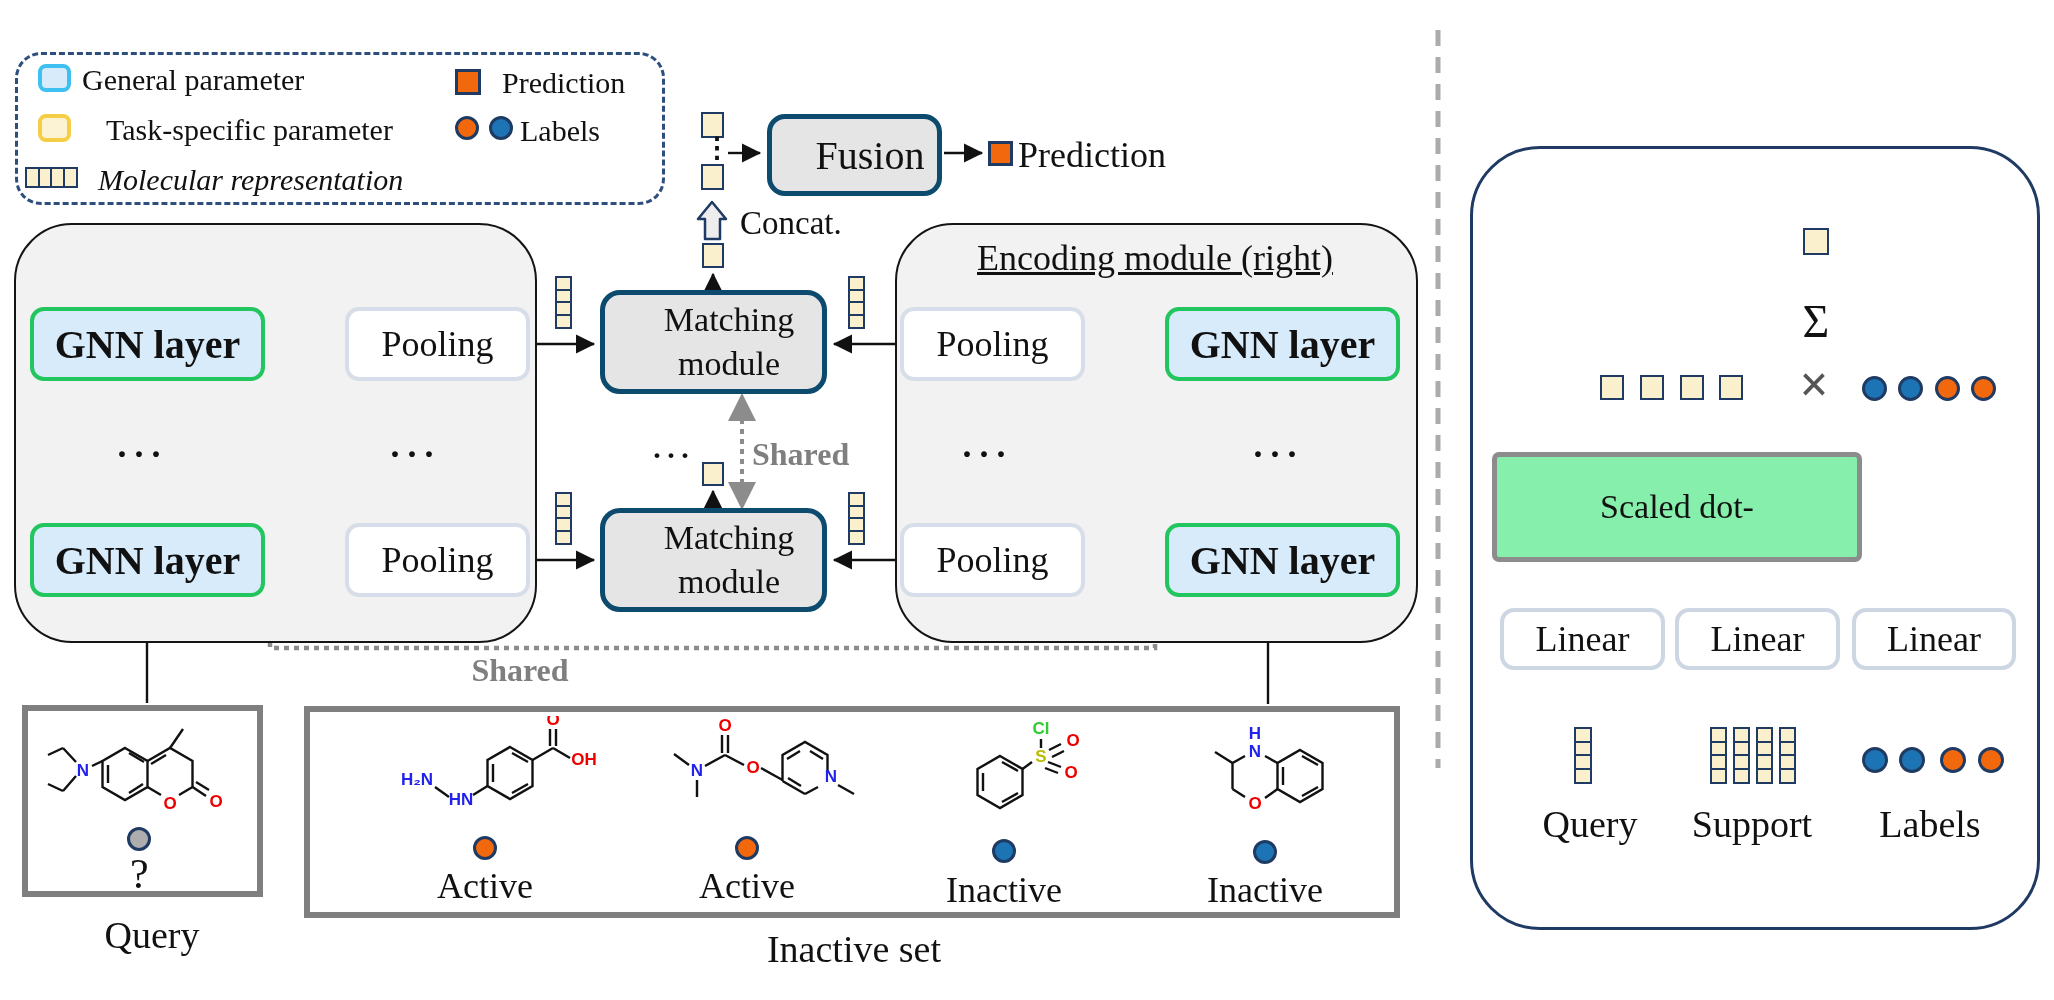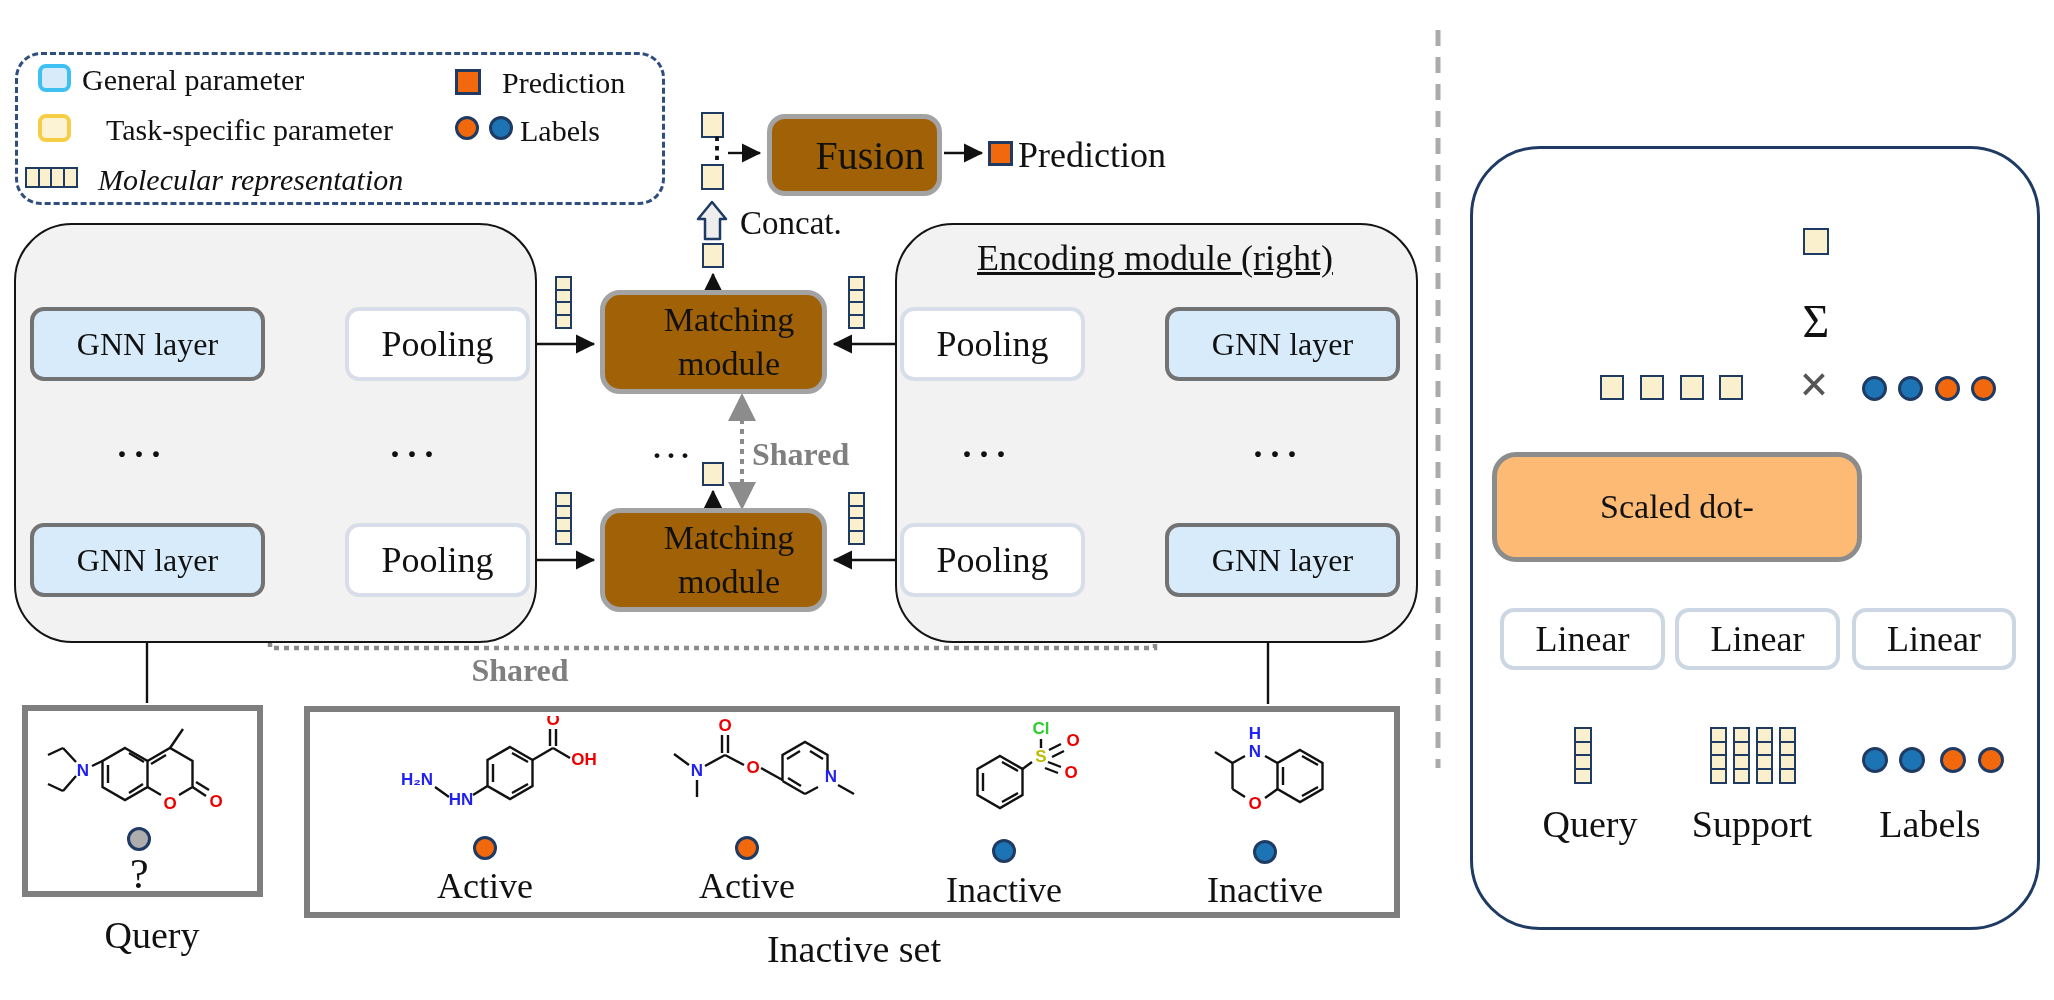--- a/index.html
+++ b/index.html
@@ -2,41 +2,41 @@
 <html><head>
 <meta charset="utf-8">
 <style>
   html,body{margin:0;padding:0;background:#ffffff;}
   #canvas{position:relative;width:2054px;height:1000px;background:#fff;overflow:hidden;
           font-family:"Liberation Serif", serif;color:#111;}
   .abs{position:absolute;}
   .ctr{display:flex;align-items:center;justify-content:center;text-align:center;}
   
   .node{border-radius:14px;box-sizing:border-box;}
-  .gnn{background:#D8EBFA;border:4px solid #737373;font-size:32px;}
+  .gnn{background:#D8EBFA;border:4px solid #22c55e;font-size:40px;font-weight:bold;}
   .pool{background:#FFFFFF;border:4px solid #D8DEE9;font-size:36px;}
-  .task{background:#a16207;border:4px solid #a3a3a3;padding-left:31px;}
+  .task{background:#e5e5e5;border:4px solid #0c4a6e;padding-left:31px;}
   .module{background:#F2F2F2;border:2.5px solid #141414;border-radius:58px;box-sizing:border-box;}
   .mtitle{font-size:36px;}
   
   .sq{background:#FAF0CD;border:2.5px solid #1F3A63;box-sizing:border-box;}
   .vbar i{display:block;width:17px;height:15px;background:#FAF0CD;border:2.5px solid #1F3A63;margin-top:-2.5px;box-sizing:border-box;}
   .vbar i:first-child{margin-top:0;}
   .hbar i{display:inline-block;width:15px;height:21px;background:#FAF0CD;border:2.5px solid #1F3A63;margin-left:-2.5px;box-sizing:border-box;vertical-align:top;}
   .hbar i:first-child{margin-left:0;}
   .circ{border-radius:50%;box-sizing:border-box;border:3px solid #1F3A63;}
   .c-orange{background:#F2690D;}
   .c-blue{background:#1C74B4;}
   .c-gray{background:#ADADAD;}
   .dots{font-weight:700;font-size:36px;letter-spacing:5px;line-height:36px;}
   .gray-bold{color:#7F7F7F;font-weight:700;font-size:32px;}
   .legend{border:3px dashed #2E4E7E;border-radius:26px;box-sizing:border-box;}
   .leg-label{font-size:30px;line-height:32px;}
   .panel{border:3px solid #1F3A63;border-radius:70px;box-sizing:border-box;background:#fff;}
-  .attn{background:#fdba74;border:5px solid #8C8C8C;border-radius:24px;box-sizing:border-box;font-size:34px;line-height:44px;}
+  .attn{background:#86efac;border:5px solid #8C8C8C;border-radius:7px;box-sizing:border-box;font-size:34px;line-height:44px;}
   .linear{background:#fff;border:4px solid #CCD7E3;border-radius:14px;box-sizing:border-box;font-size:36px;}
   .thickbox{background:#fff;border:6px solid #7F7F7F;box-sizing:border-box;}
   .cap{font-size:38px;}
   svg text{font-family:"Liberation Sans", sans-serif;font-weight:700;}
 </style>
 </head>
 <body>
 
 <div id="canvas">
 

